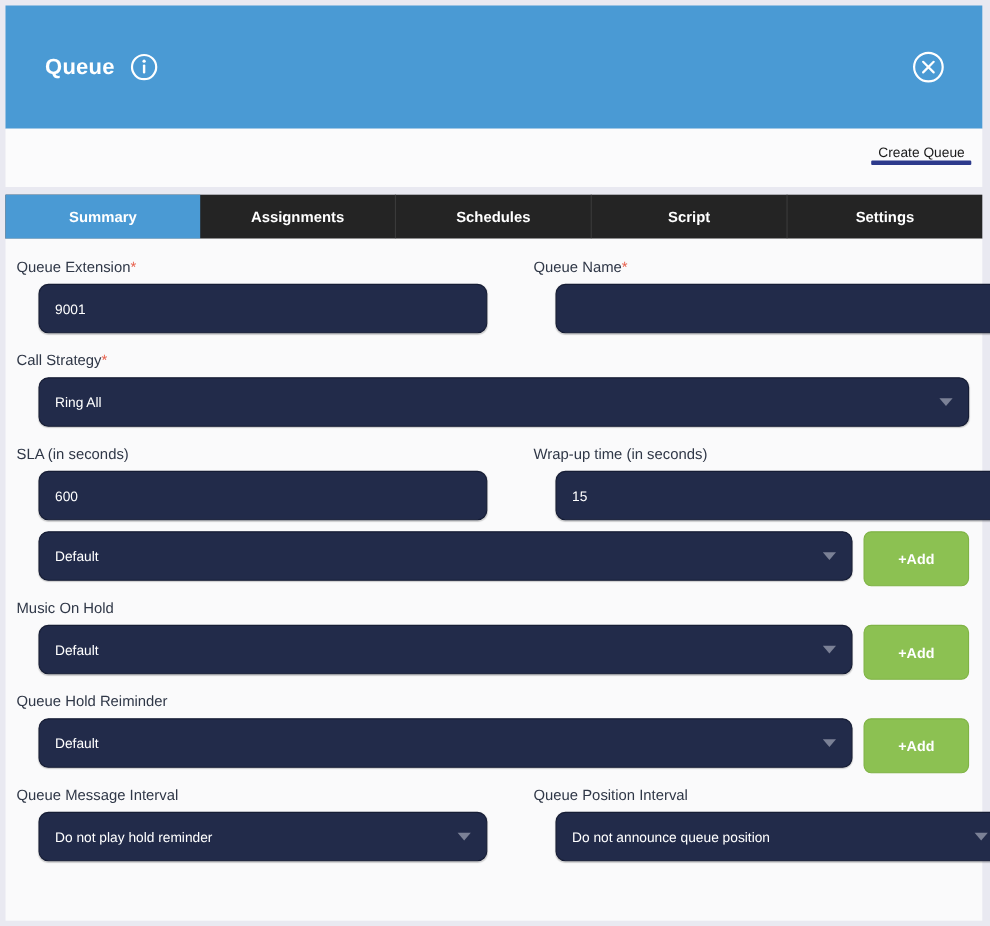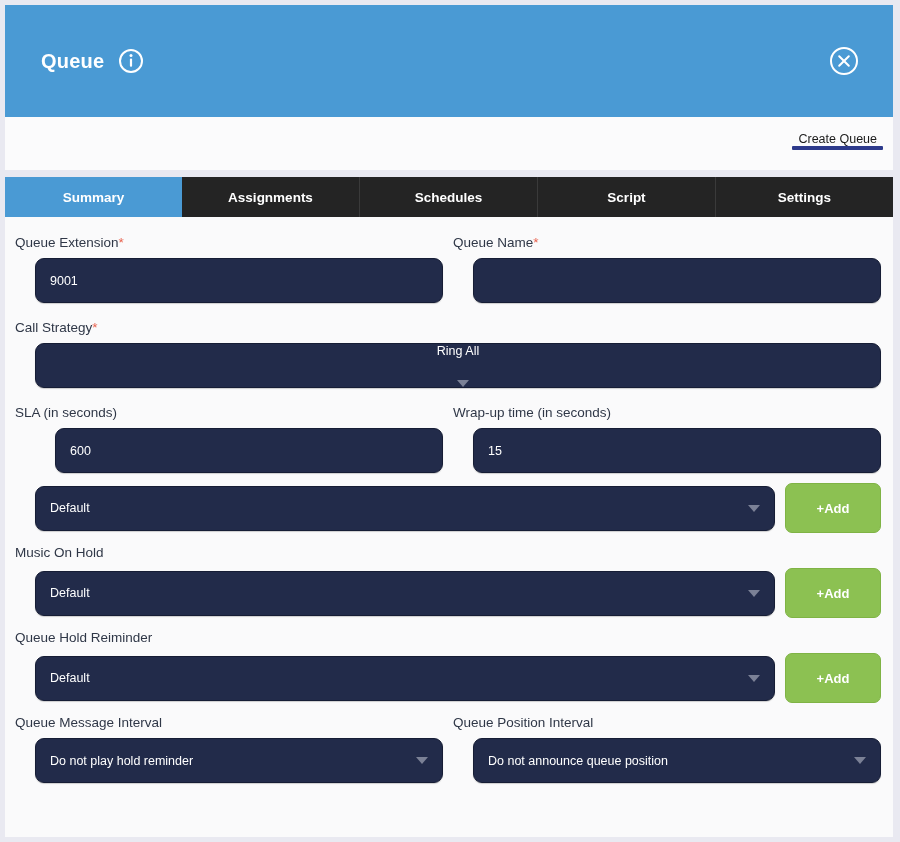--- a/index.html
+++ b/index.html
@@ -104,41 +104,42 @@
     left: 5px; top: 217px;
     width: 888px; height: 620px;
     background: #fafafb;
     padding: 18px 0 0 0;
   }
 
   .field-row {
     display: flex;
     padding: 0 6px;
     margin-bottom: 10px;
+    gap: 32px;
   }
   .field-col {
     display: flex;
     flex-direction: column;
   }
   .field-col.half { width: 50%; }
   .field-col.full { width: 100%; }
 
   .field-label {
     font-size: 13.5px;
     color: #2f3747;
     margin-bottom: 7px;
     padding-left: 4px;
     line-height: 16px;
     white-space: nowrap;
   }
   .req { color: #e8614d; }
 
   .control-wrap {
     display: flex;
-    align-items: center;
+    align-items: flex-start;
     gap: 10px;
     padding-right: 6px;
     padding-left: 24px;
   }
 
   .txt-input, .sel-input {
     background: #222b4a;
     border: 1px solid #161d35;
     border-radius: 9px;
     height: 45px;
@@ -179,23 +180,23 @@
     font-weight: bold;
     display: flex;
     align-items: center;
     justify-content: center;
     cursor: pointer;
   }
 
   
   .w-left-442 { width: 442px; }
   .w-right-438 { width: 438px; }
-  .w-sla-430 { width: 430px; margin-left: 20px; }
+  .w-sla-430 { width: 430px; }
   .w-wrap-424 { width: 424px; }
-  .w-sel-full { width: 882px; flex-direction: column; }
+  .w-sel-full { width: 882px; }
   .w-sel-addpair { width: 774px; }
   .w-msg-434 { width: 434px; }
   .w-pos-428 { width: 428px; }
 
   .gap-row { margin-bottom: 12px; }
   .spacer-lg { height: 7px; }
 </style>
 </head>
 <body>
 

